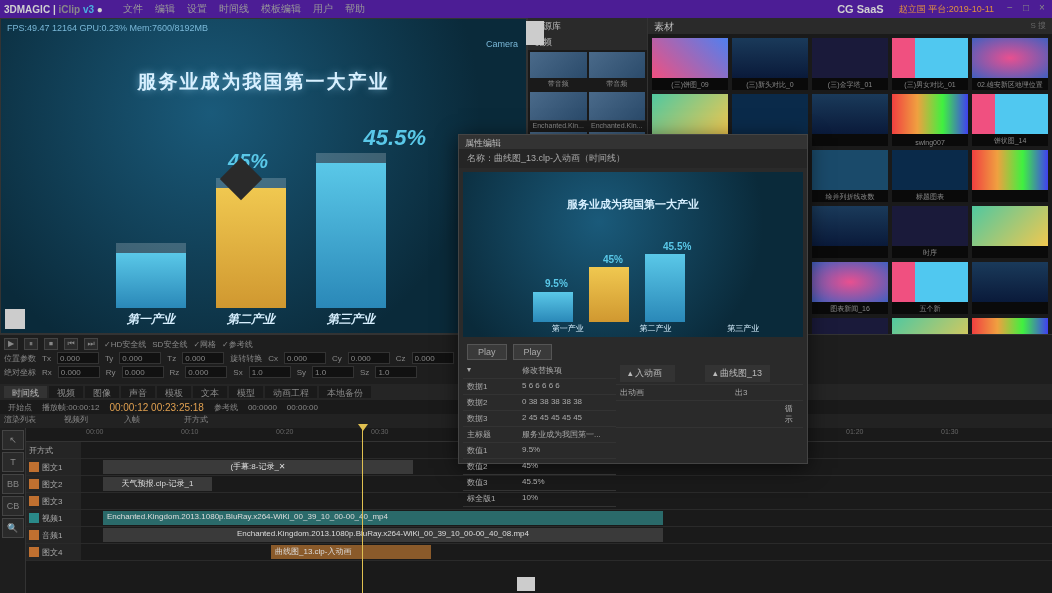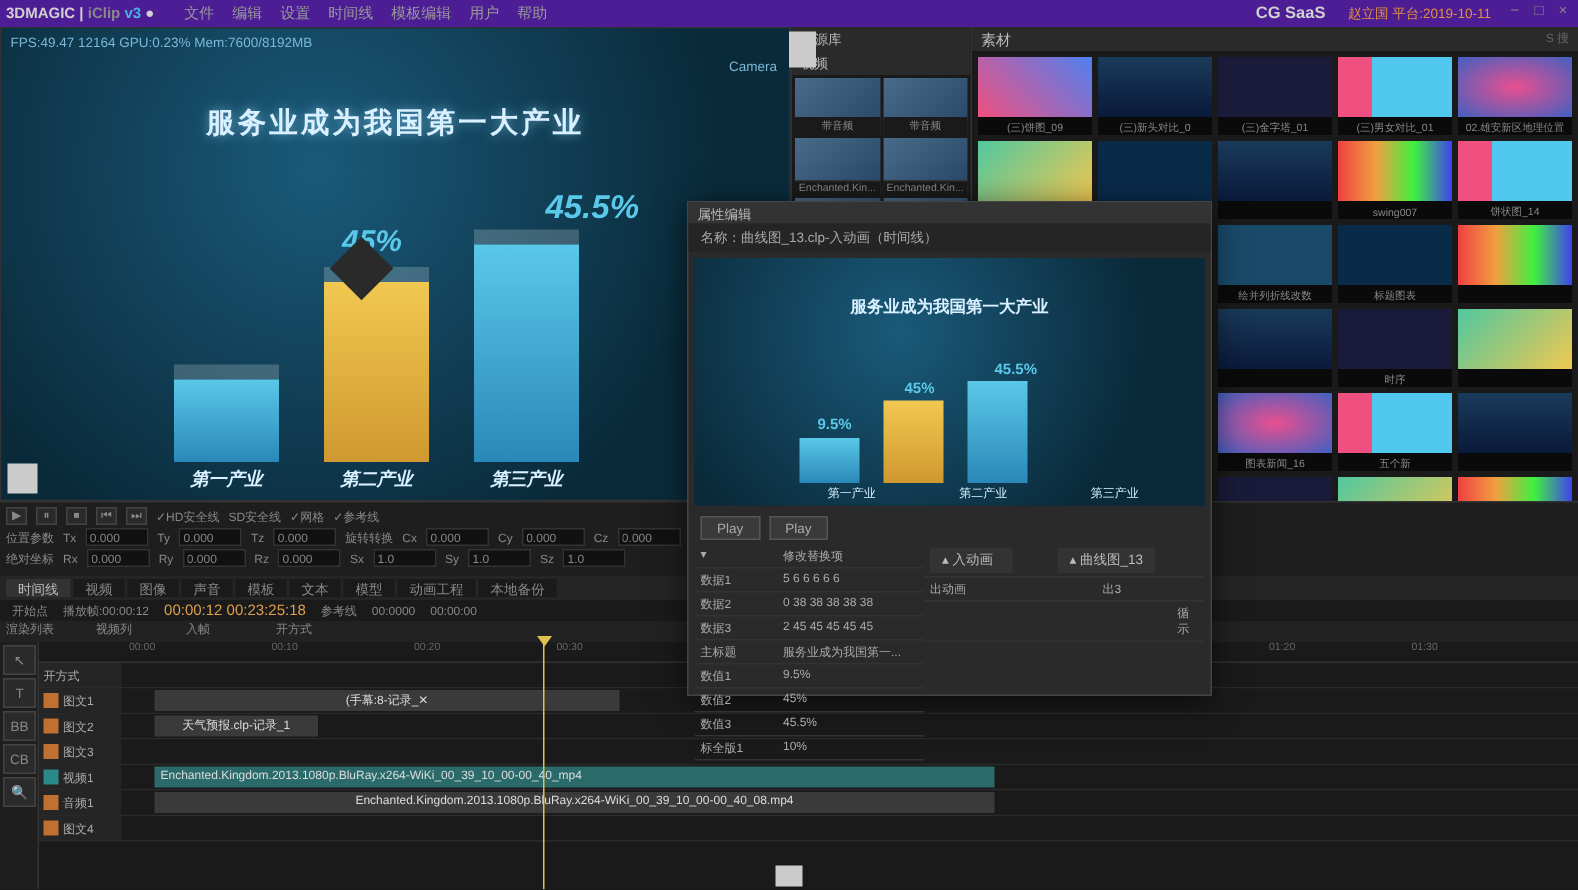--- a/index.html
+++ b/index.html
@@ -568,18 +568,21 @@
             </div>
             <div class="track-body">
               <div class="clip clip-gray" style="left:22px;width:560px">Enchanted.Kingdom.2013.1080p.BluRay.x264-WiKi_00_39_10_00-00_40_08.mp4</div>
             </div>
           </div>
           <div class="track">
             <div class="track-hdr">
               <div class="track-icon ti-orange"></div>
               <span class="track-name">图文4</span>
             </div>
+            <div class="track-body">
+              <div class="clip clip-orange" style="left:190px;width:160px">曲线图_13.clp-入动画</div>
+            </div>
           </div>
         </div>
     </div>
   </div>
   <div class="bottom-handle"></div>
 </div>
 
 </body></html>

